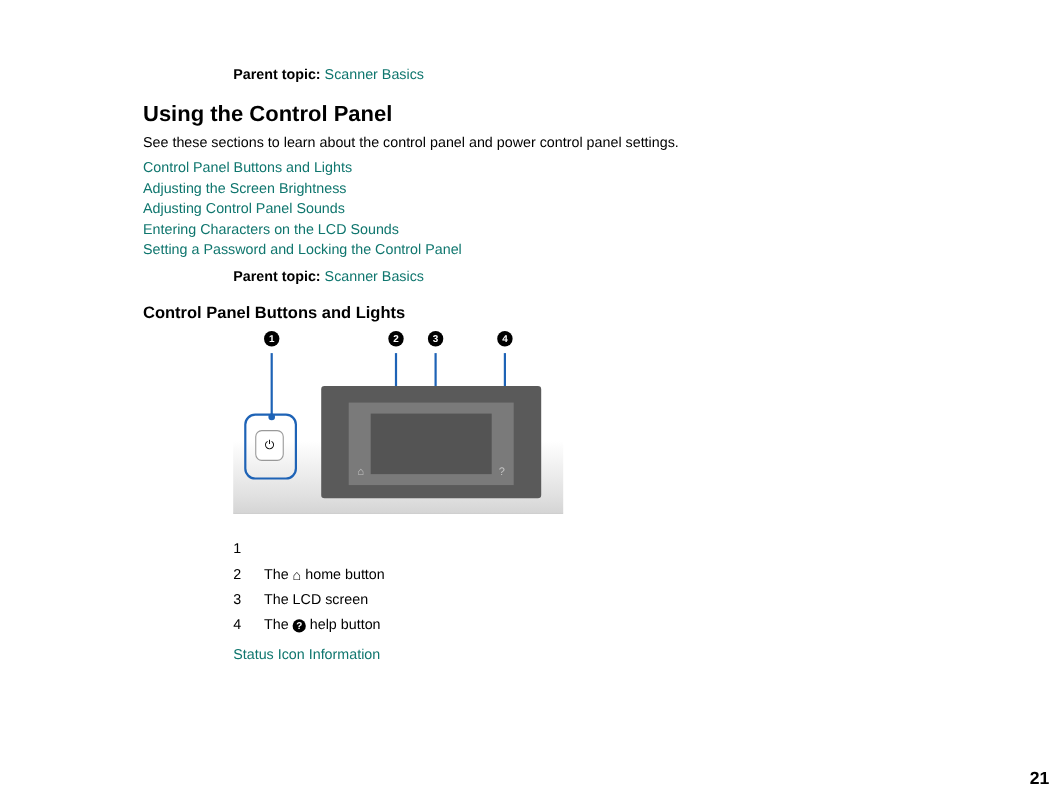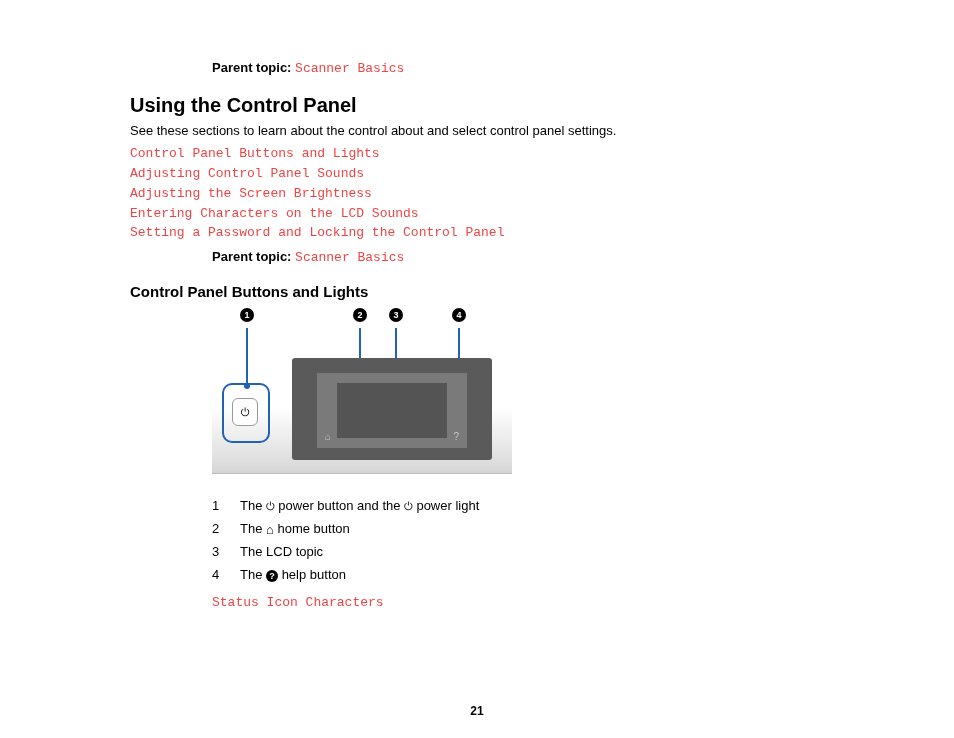--- a/index.html
+++ b/index.html
@@ -22,24 +22,23 @@
   }
   .parent-topic {
     font-size: 13px;
     margin-bottom: 18px;
   }
   .parent-topic .label {
     font-weight: bold;
     margin-top: 22px;
   }
   .link {
-    color: #ef4444;
+    color: #0f766e;
     text-decoration: none;
     cursor: pointer;
-    font-family: Liberation Mono, monospace;
   }
   h1.section {
     font-size: 20px;
     font-weight: bold;
     margin: 0 0 6px 0;
   }
   h2.subsection {
     font-size: 15px;
     font-weight: bold;
     margin: 16px 0 8px 0;
@@ -164,43 +163,43 @@
     background:#000; color:#fff; font-size:9px; font-weight:bold;
   }
   .sub-links{
     margin-left:82px;
     margin-top:12px;
   }
   .page-number{
     position:absolute;
     bottom:20px;
     left:0; right:0;
-    text-align:center;
-    font-size:12px;
+    text-align:right;
+    font-size:16px;
     font-weight:bold;
   }
 </style>
 </head>
 <body>
 
 <div class="page">
 
   <div class="indent parent-topic">
     <span class="label">Parent topic:</span>
     <a class="link">Scanner Basics</a>
   </div>
 
   <h1 class="section">Using the Control Panel</h1>
 
-  <p class="indent intro">See these sections to learn about the control about and select control panel settings.</p>
+  <p class="indent intro">See these sections to learn about the control panel and power control panel settings.</p>
 
   <div class="indent toc">
     <div><a class="link">Control Panel Buttons and Lights</a></div>
+    <div><a class="link">Adjusting the Screen Brightness</a></div>
     <div><a class="link">Adjusting Control Panel Sounds</a></div>
-    <div><a class="link">Adjusting the Screen Brightness</a></div>
     <div><a class="link">Entering Characters on the LCD Sounds</a></div>
     <div><a class="link">Setting a Password and Locking the Control Panel</a></div>
   </div>
 
   <div class="indent parent-topic">
     <span class="label">Parent topic:</span>
     <a class="link">Scanner Basics</a>
   </div>
 
   <h2 class="subsection">Control Panel Buttons and Lights</h2>
@@ -230,40 +229,37 @@
           <span class="soft-icon" style="left:8px">⌂</span>
           <span class="soft-icon" style="right:8px">?</span>
         </div>
       </div>
     </div>
   </div>
 
   <div class="legend">
     <div class="legend-row">
       <span class="ix">1</span>
-      <span>
-        <span>The </span><span class="inline-icon">⏻</span><span> power button and the </span><span class="inline-icon">⏻</span><span> power light</span>
-      </span>
     </div>
     <div class="legend-row">
       <span class="ix">2</span>
       <span>
         <span>The </span><span class="inline-icon" style="font-size:13px;">⌂</span><span> home button</span>
       </span>
     </div>
     <div class="legend-row">
       <span class="ix">3</span>
-      <span>The LCD topic</span>
+      <span>The LCD screen</span>
     </div>
     <div class="legend-row">
       <span class="ix">4</span>
       <span>
         <span>The </span><span class="q-circle">?</span><span> help button</span>
       </span>
     </div>
   </div>
 
   <div class="sub-links">
-    <div><a class="link">Status Icon Characters</a></div>
+    <div><a class="link">Status Icon Information</a></div>
   </div>
 
   <div class="page-number">21</div>
 </div>
 
 </body></html>

